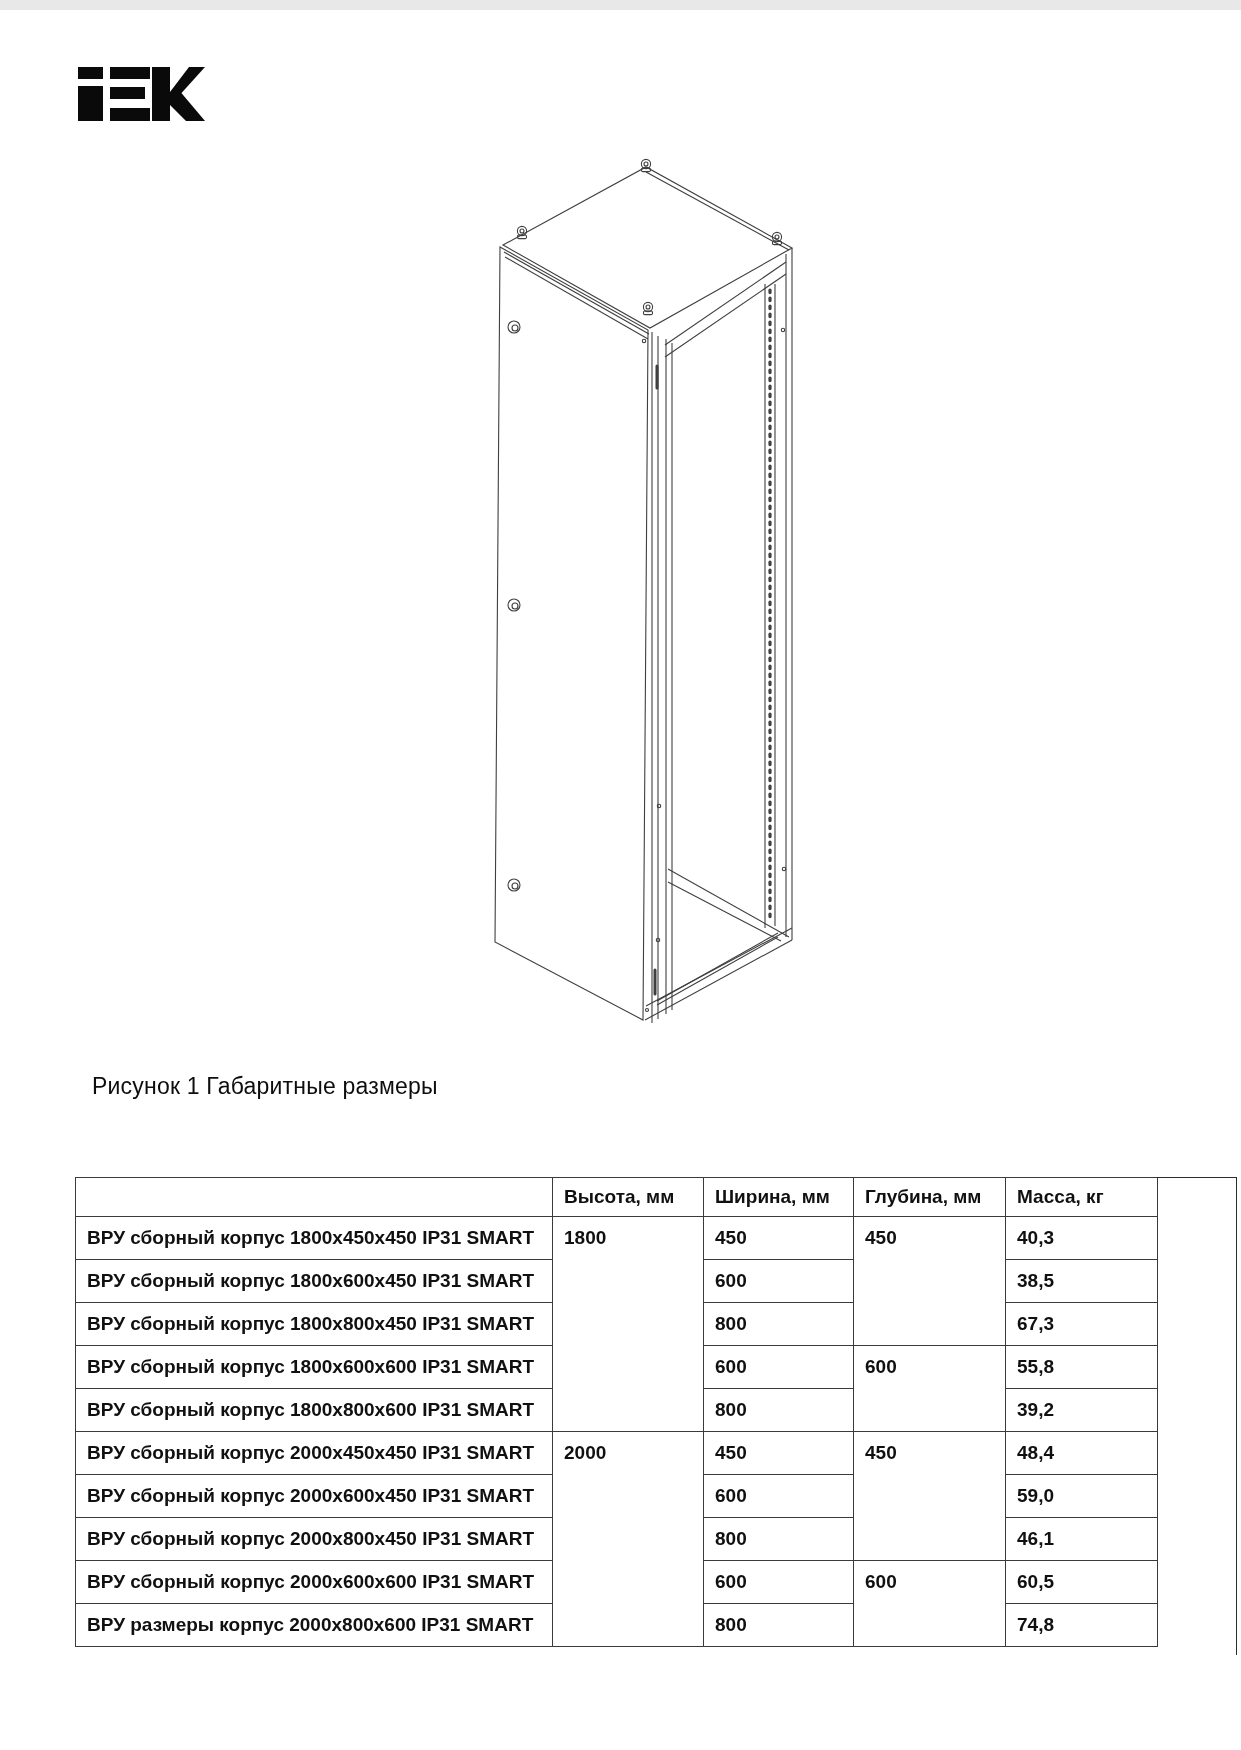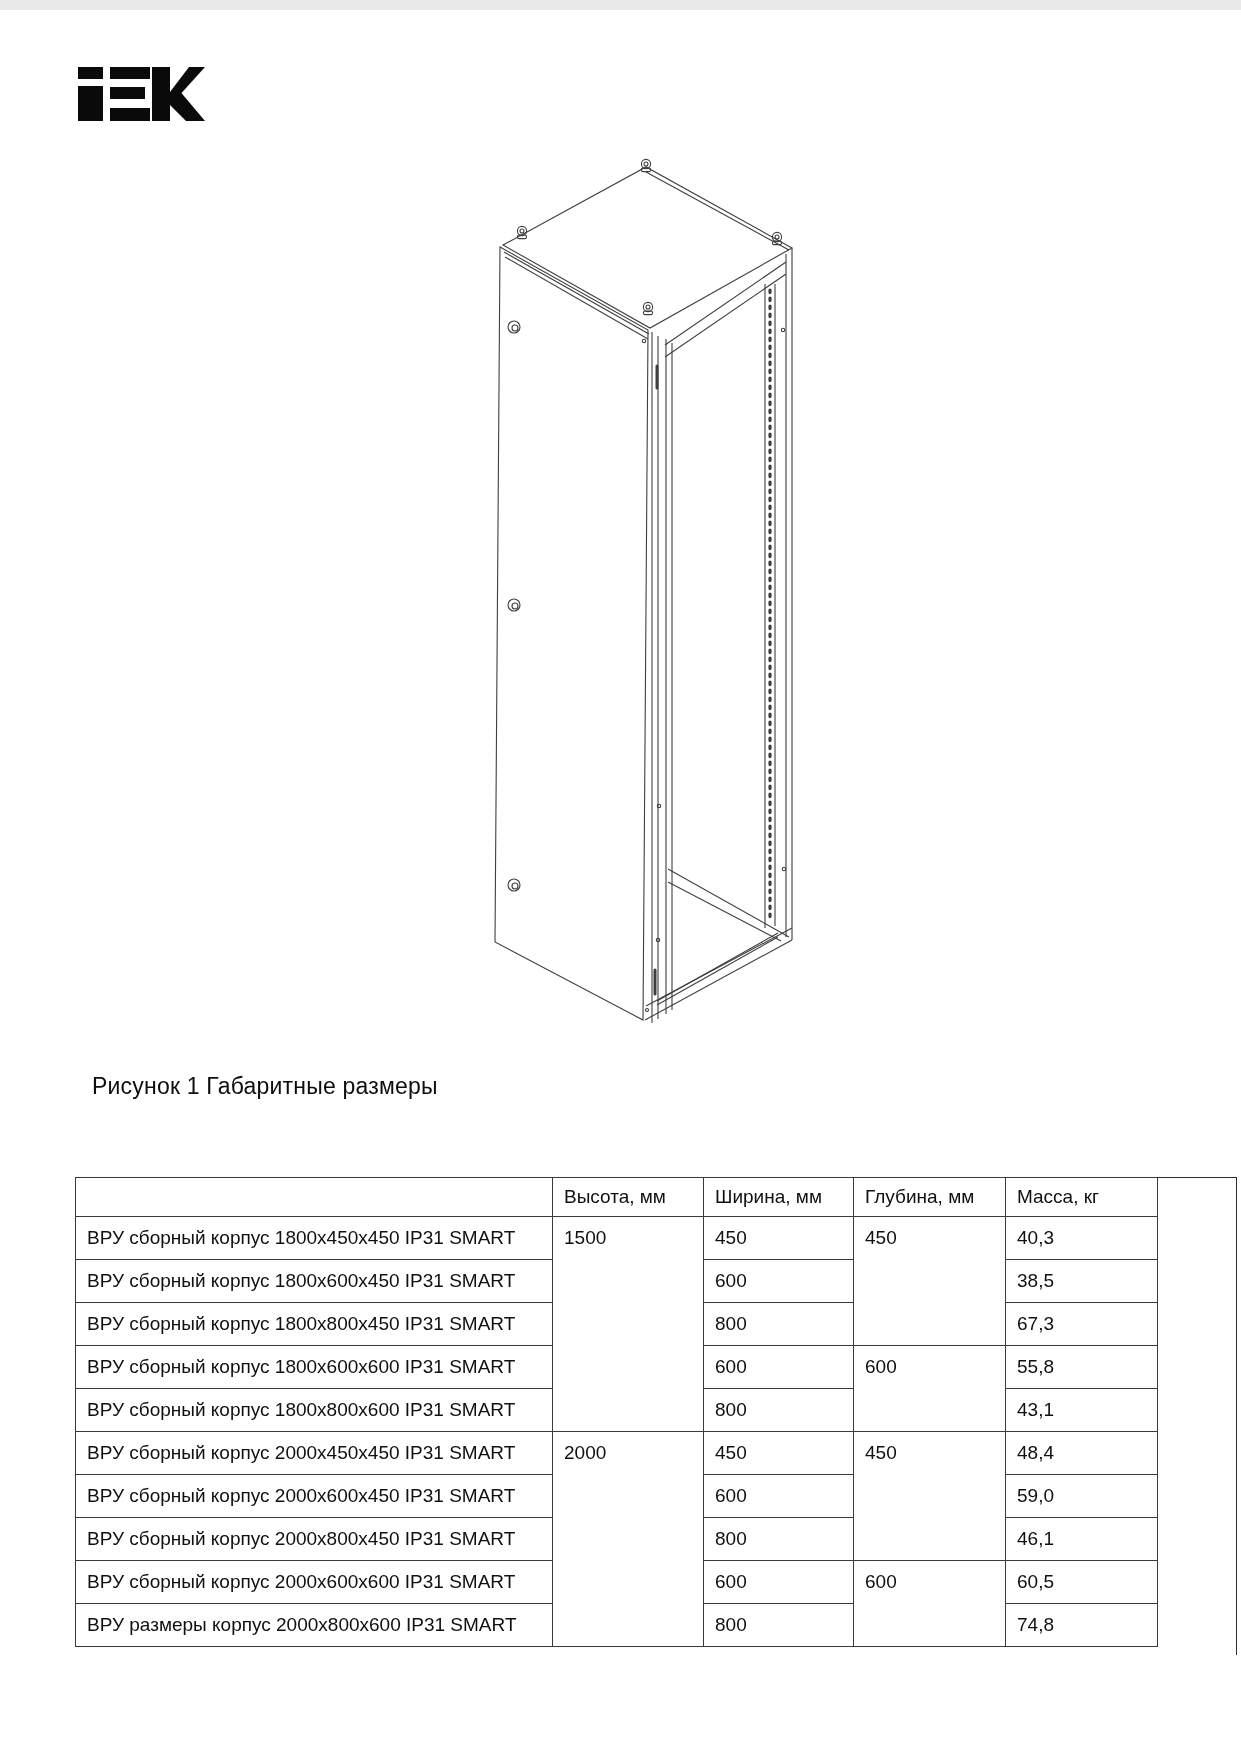--- a/index.html
+++ b/index.html
@@ -19,21 +19,21 @@
     letter-spacing:0.2px;
   }
   
   .tablewrap{position:absolute;left:75px;top:1167px;width:1162px;}
   table.dims{
     border-collapse:collapse;table-layout:fixed;width:1082px;
     font-size:19px;color:#101010;
   }
   table.dims th,table.dims td{
     border:1.5px solid #3a3a3a;
-    padding:0 0 0 11px;text-align:left;font-weight:normal;
+    padding:0 0 0 11px;text-align:left;font-weight:bold;
     white-space:nowrap;overflow:hidden;
   }
   table.dims thead th{height:38px;line-height:38px;}
   table.dims tbody td{height:42px;line-height:42px;}
   table.dims td.vtop{vertical-align:top;}
   
   .top-ext{position:absolute;left:1082px;top:0;width:80px;height:0;border-top:1.5px solid #2c2c2c;}
   .right-rule{position:absolute;left:1160.5px;top:0;width:0;height:478px;border-left:1.5px solid #2c2c2c;}
 </style>
 </head>
@@ -155,21 +155,21 @@
           <th></th>
           <th>Высота, мм</th>
           <th>Ширина, мм</th>
           <th>Глубина, мм</th>
           <th>Масса, кг</th>
         </tr>
       </thead>
       <tbody>
         <tr>
           <td>ВРУ сборный корпус 1800х450х450 IP31 SMART</td>
-          <td class="vtop" rowspan="5">1500</td>
+          <td class="vtop" rowspan="5">1800</td>
           <td>450</td>
           <td class="vtop" rowspan="3">450</td>
           <td>40,3</td>
         </tr>
         <tr>
           <td>ВРУ сборный корпус 1800х600х450 IP31 SMART</td>
           <td>600</td>
           <td>38,5</td>
         </tr>
         <tr>
@@ -179,21 +179,21 @@
         </tr>
         <tr>
           <td>ВРУ сборный корпус 1800х600х600 IP31 SMART</td>
           <td>600</td>
           <td class="vtop" rowspan="2">600</td>
           <td>55,8</td>
         </tr>
         <tr>
           <td>ВРУ сборный корпус 1800х800х600 IP31 SMART</td>
           <td>800</td>
-          <td>43,1</td>
+          <td>39,2</td>
         </tr>
         <tr>
           <td>ВРУ сборный корпус 2000х450х450 IP31 SMART</td>
           <td class="vtop" rowspan="5">2000</td>
           <td>450</td>
           <td class="vtop" rowspan="3">450</td>
           <td>48,4</td>
         </tr>
         <tr>
           <td>ВРУ сборный корпус 2000х600х450 IP31 SMART</td>

